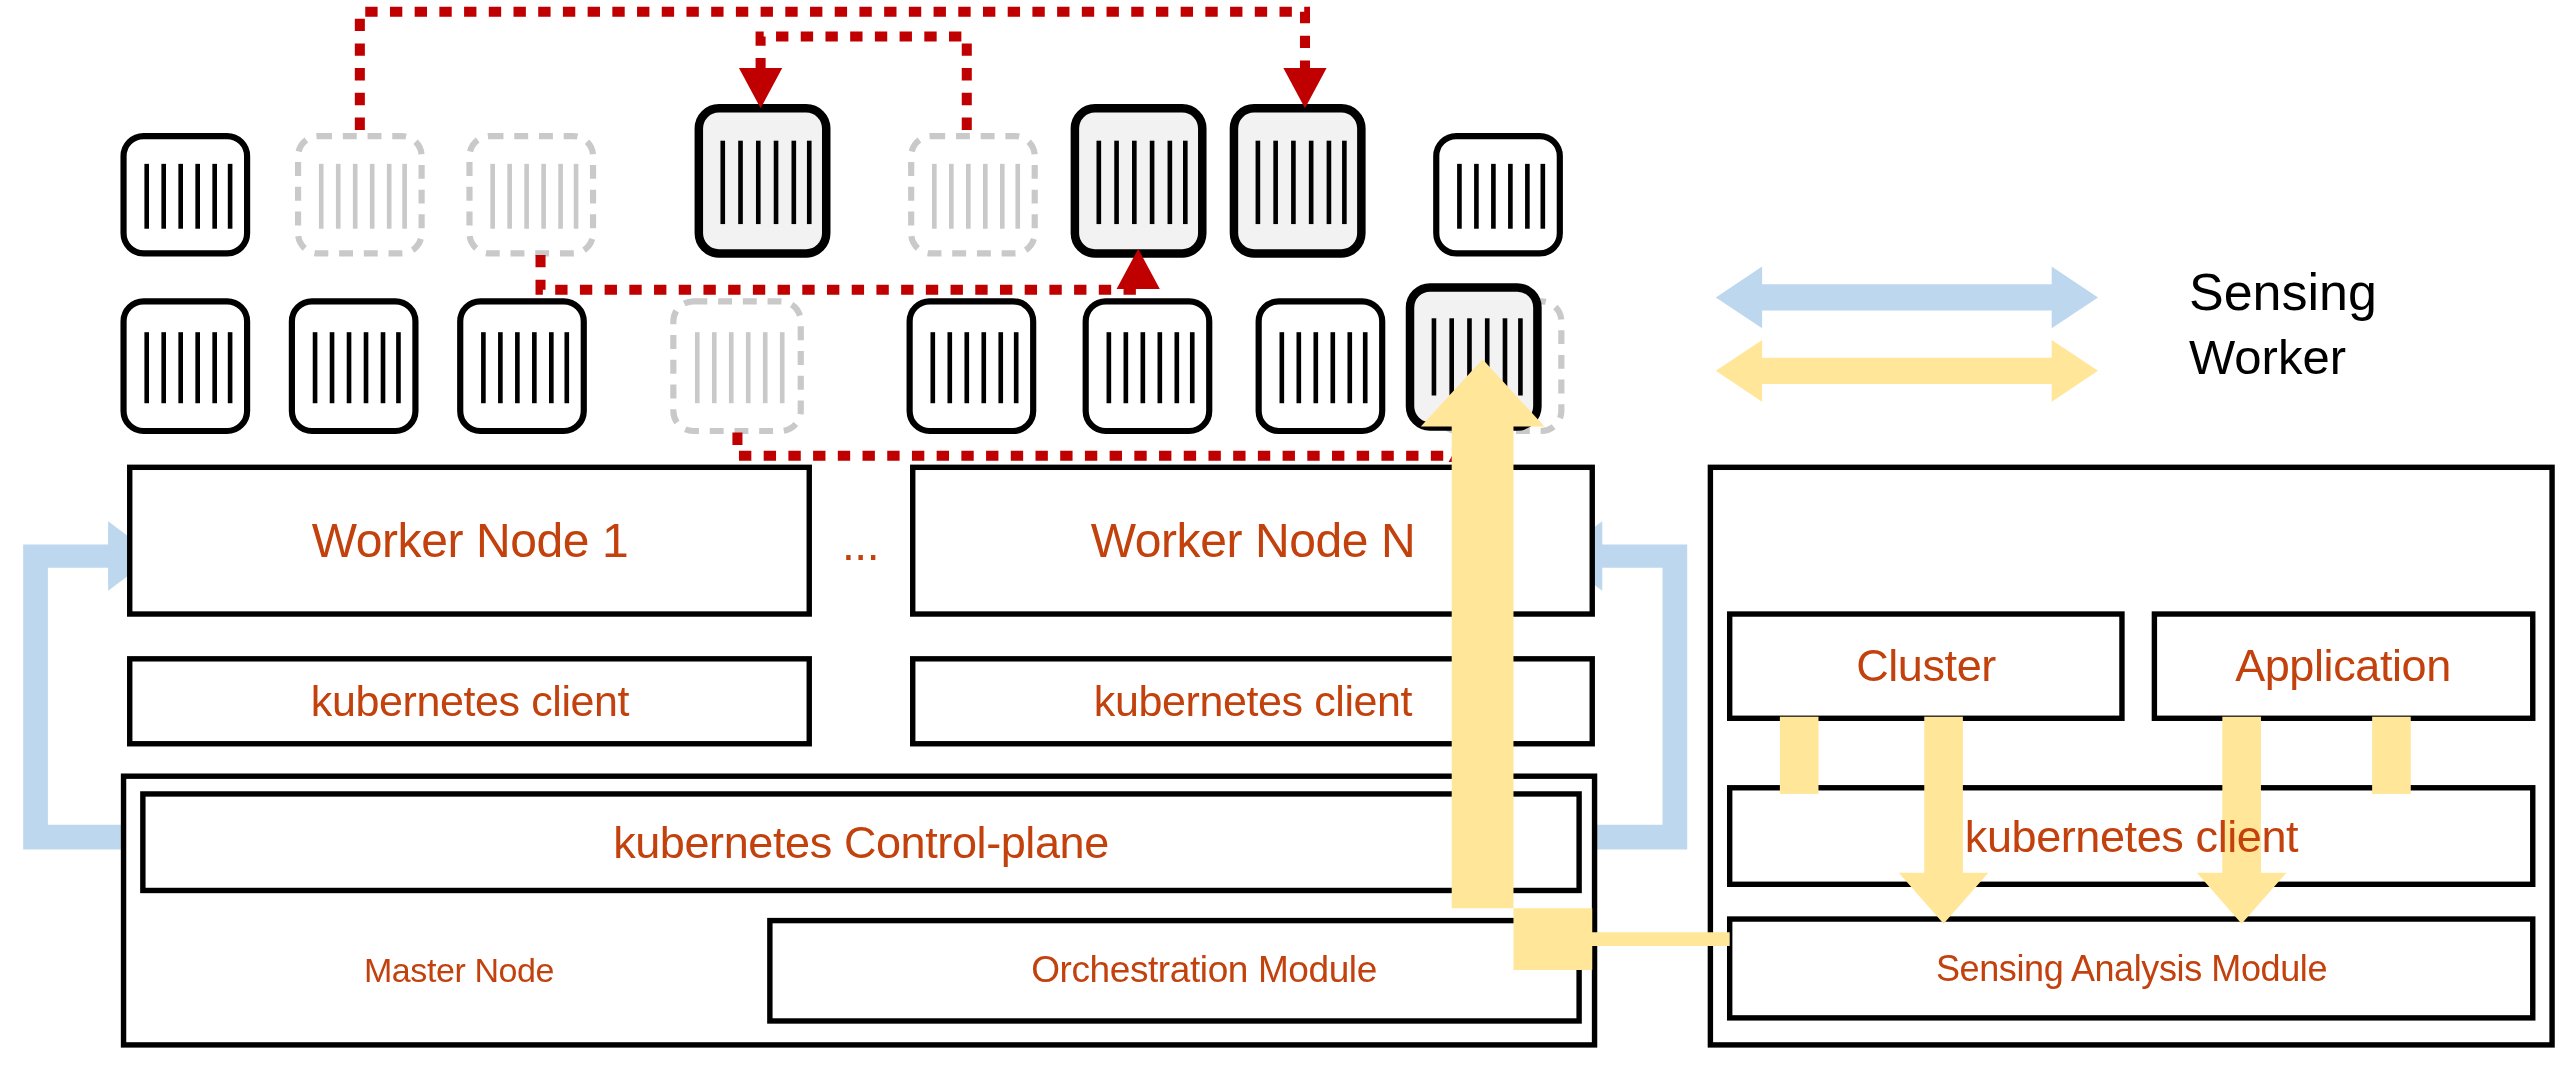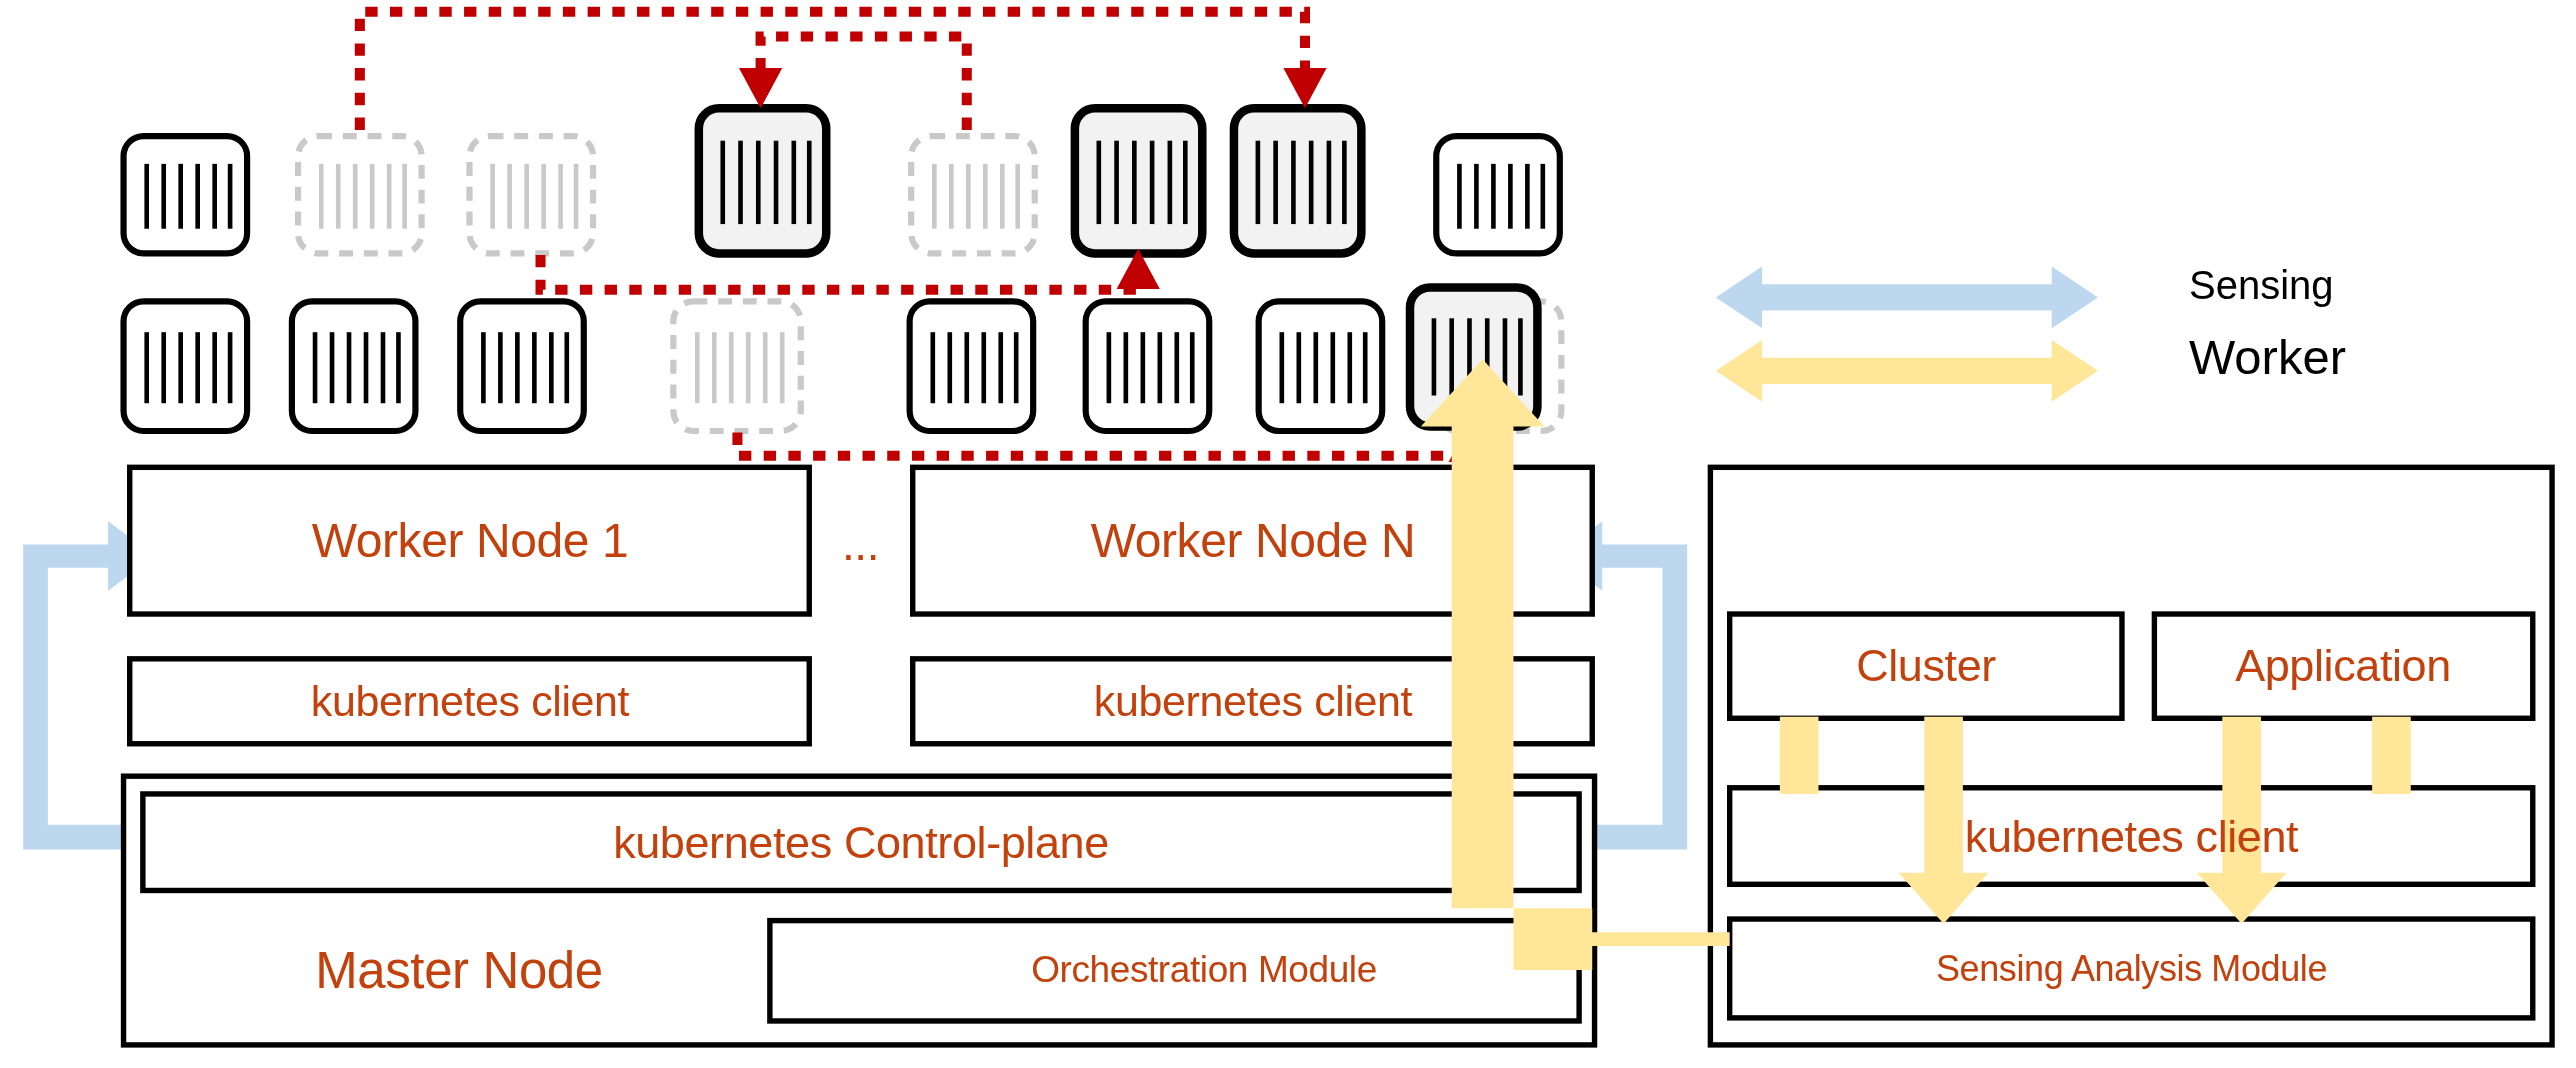--- a/index.html
+++ b/index.html
@@ -294,25 +294,25 @@
 
   <div class="boxlabel" style="left:130px;top:467px;width:680px;height:147px;font-size:48px;">Worker Node 1</div>
   <div class="boxlabel" style="left:130px;top:659px;width:680px;height:85px;font-size:43px;">kubernetes client</div>
 
   <div class="boxlabel" style="left:809px;top:494px;width:103px;height:100px;font-size:46px;">...</div>
 
   <div class="boxlabel" style="left:913px;top:467px;width:680px;height:147px;font-size:48px;">Worker Node N</div>
   <div class="boxlabel" style="left:913px;top:659px;width:680px;height:85px;font-size:43px;">kubernetes client</div>
 
   <div class="boxlabel" style="left:143px;top:794px;width:1436px;height:97px;font-size:45px;">kubernetes Control-plane</div>
-  <div class="boxlabel" style="left:154px;top:920px;width:610px;height:100px;font-size:51px;">Master Node</div>
+  <div class="boxlabel" style="left:154px;top:920px;width:610px;height:100px;font-size:34px;">Master Node</div>
   <div class="boxlabel" style="left:810px;top:920px;width:788px;height:100px;font-size:37px;">Orchestration Module</div>
 
   <div class="boxlabel" style="left:1730px;top:614px;width:392px;height:104px;font-size:45px;">Cluster</div>
   <div class="boxlabel" style="left:2154px;top:614px;width:378px;height:104px;font-size:45px;">Application</div>
   <div class="boxlabel" style="left:1730px;top:788px;width:803px;height:97px;font-size:45px;">kubernetes client</div>
   <div class="boxlabel" style="left:1730px;top:919px;width:803px;height:99px;font-size:36px;">Sensing Analysis Module</div>
 
-  <div class="legend-text" style="left:2189px;top:263px;font-size:40px;">Sensing</div>
+  <div class="legend-text" style="left:2189px;top:263px;font-size:52px;">Sensing</div>
   <div class="legend-text" style="left:2189px;top:330px;font-size:49px;">Worker</div>
 
 </div>
 
 
 </body></html>

